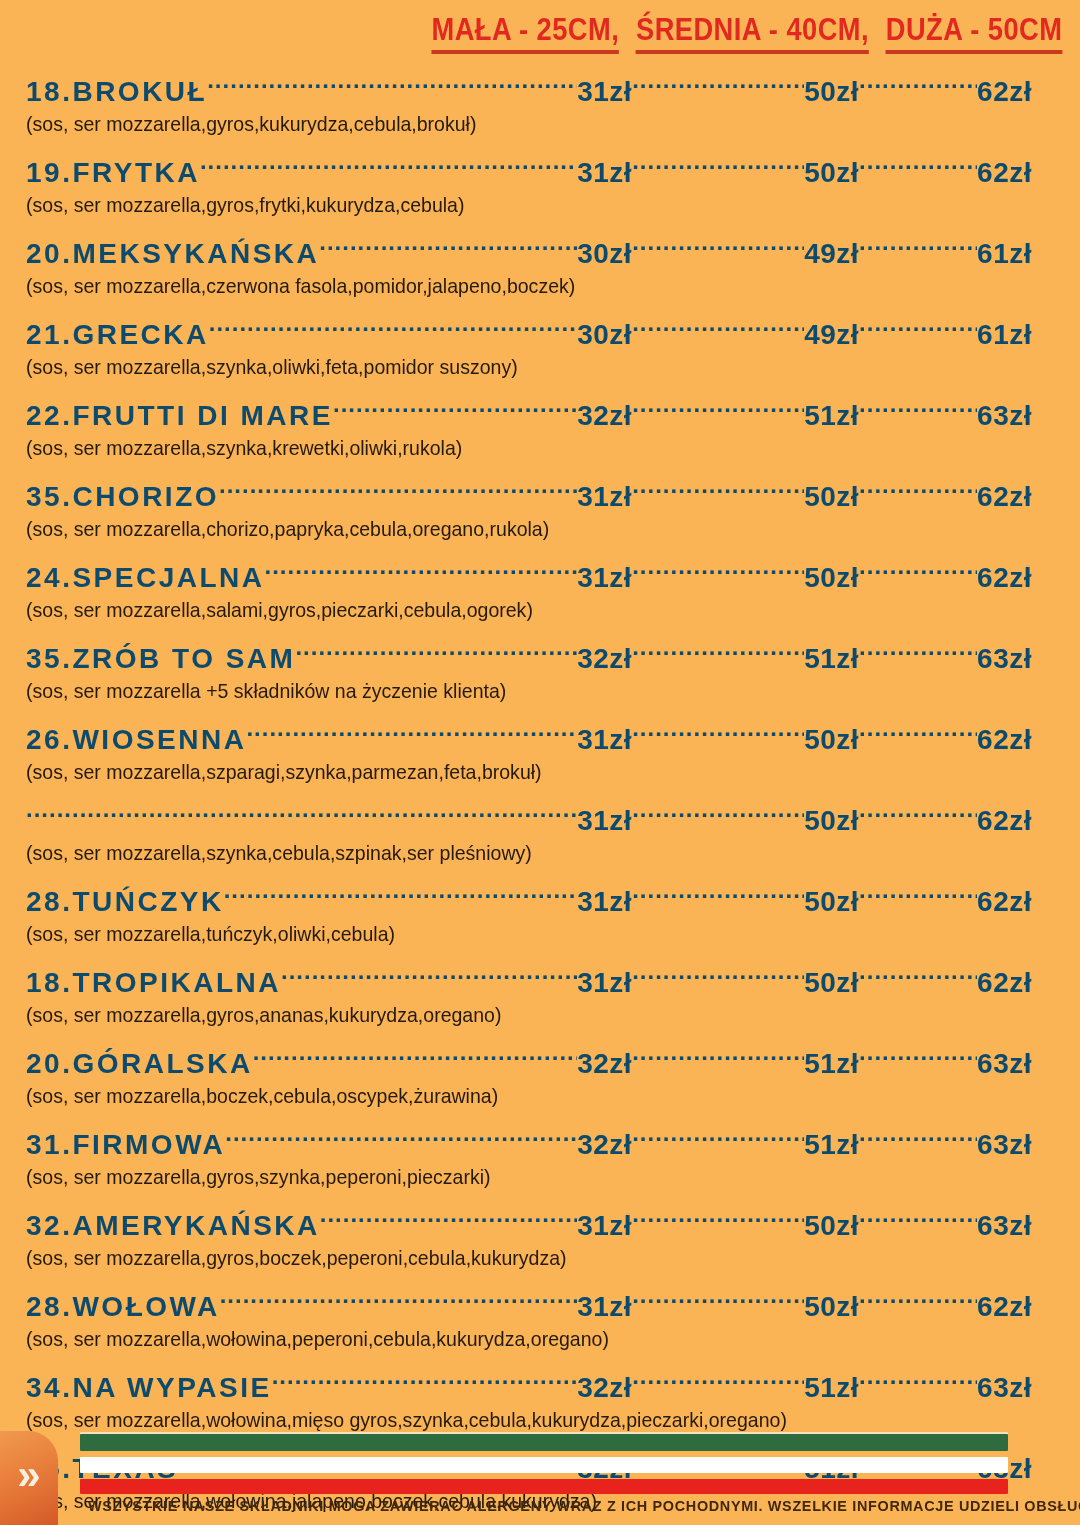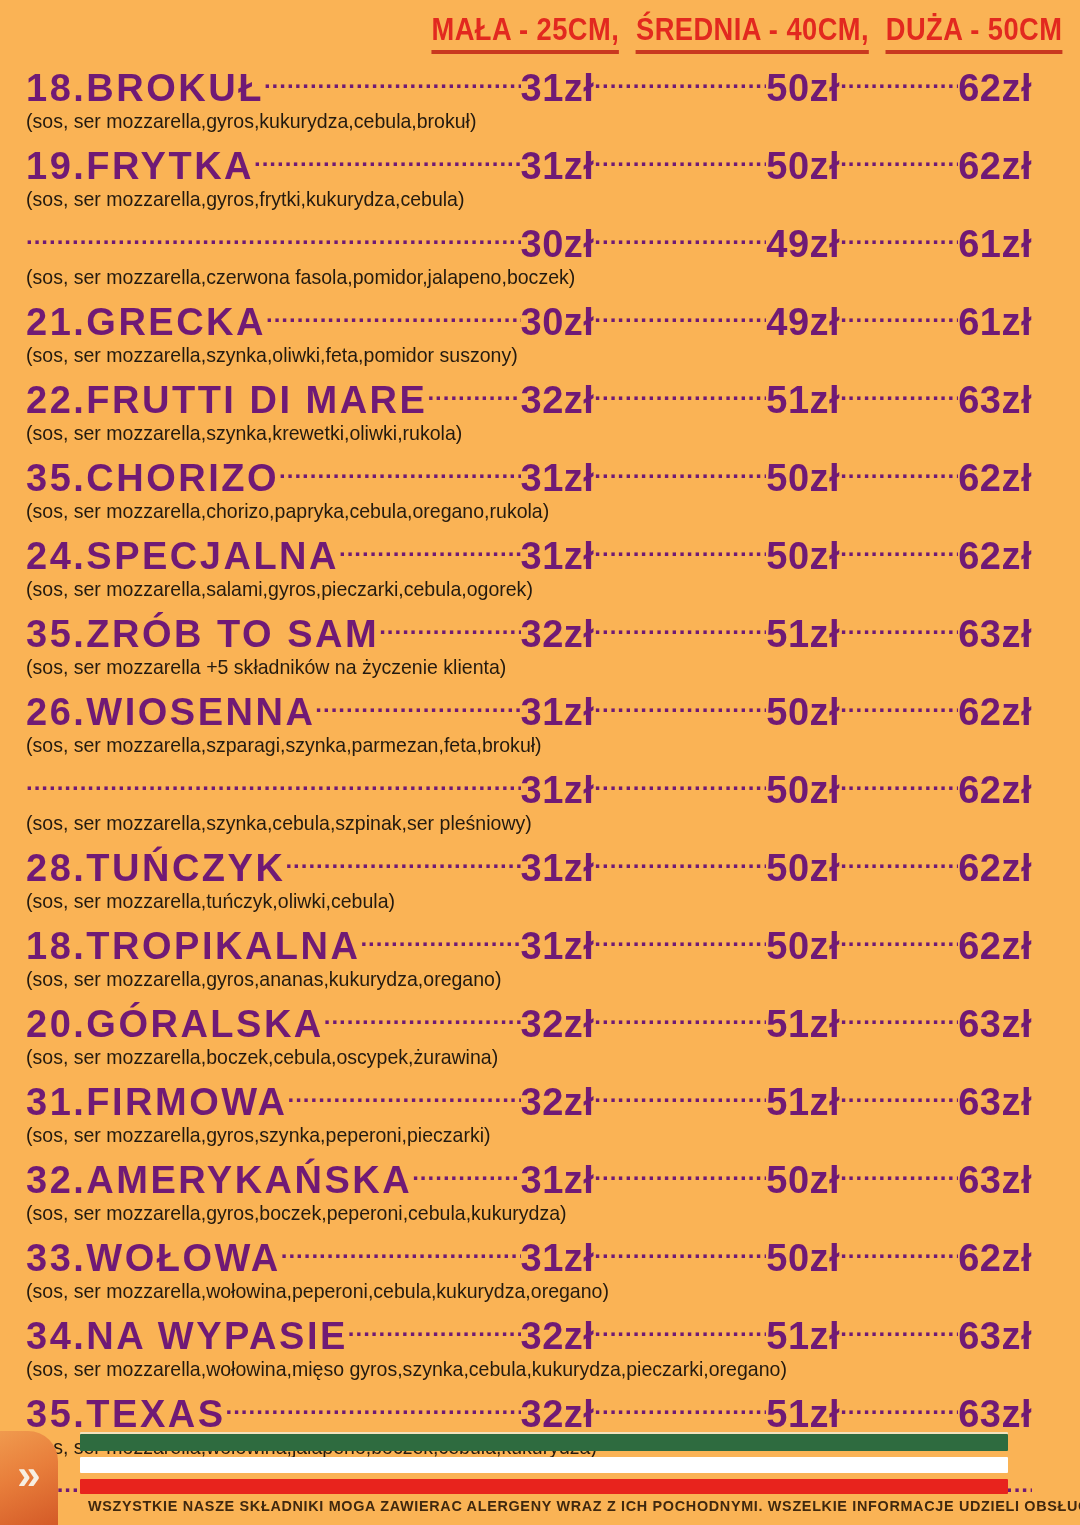--- a/index.html
+++ b/index.html
@@ -25,22 +25,22 @@
     display:inline-block;
     border-bottom:4px solid #c9391f;
     padding-bottom:2px;margin-left:10px;
   }
 
   
   .menu{padding:10px 48px 0 26px;}
   .menu-item{margin-bottom:8px;}
   .title-row{
     display:flex;align-items:baseline;
-    font-weight:bold;font-size:38px;line-height:37px;
-    color:#701a75;white-space:nowrap;text-align:center;
+    font-weight:bold;font-size:28px;line-height:37px;
+    color:#0c4a6e;white-space:nowrap;text-align:center;
   }
   .item-name{flex:none;letter-spacing:2.5px;}
   .price{flex:none;letter-spacing:.5px;}
   .leader{
     overflow:hidden;position:relative;height:37px;
     font-size:24px;font-weight:bold;letter-spacing:1px;
   }
   .leader::after{
     content:"..........................................................................................................................";
     position:absolute;left:0;bottom:3px;
@@ -112,20 +112,21 @@
           <span class="leader leader-2"></span>
           <span class="price">50zł</span>
           <span class="leader leader-3"></span>
           <span class="price">62zł</span>
         </div>
         <div class="ingredients">(sos, ser mozzarella,gyros,frytki,kukurydza,cebula)</div>
       </div>
 
       <div class="menu-item">
         <div class="title-row">
+          <span class="item-name">20.MEKSYKAŃSKA</span>
           <span class="leader leader-1"></span>
           <span class="price">30zł</span>
           <span class="leader leader-2"></span>
           <span class="price">49zł</span>
           <span class="leader leader-3"></span>
           <span class="price">61zł</span>
         </div>
         <div class="ingredients">(sos, ser mozzarella,czerwona fasola,pomidor,jalapeno,boczek)</div>
       </div>
 
@@ -279,21 +280,21 @@
           <span class="leader leader-2"></span>
           <span class="price">50zł</span>
           <span class="leader leader-3"></span>
           <span class="price">63zł</span>
         </div>
         <div class="ingredients">(sos, ser mozzarella,gyros,boczek,peperoni,cebula,kukurydza)</div>
       </div>
 
       <div class="menu-item">
         <div class="title-row">
-          <span class="item-name">33.WOŁOWA</span>
+          <span class="item-name">28.WOŁOWA</span>
           <span class="leader leader-1"></span>
           <span class="price">31zł</span>
           <span class="leader leader-2"></span>
           <span class="price">50zł</span>
           <span class="leader leader-3"></span>
           <span class="price">62zł</span>
         </div>
         <div class="ingredients">(sos, ser mozzarella,wołowina,peperoni,cebula,kukurydza,oregano)</div>
       </div>
 

